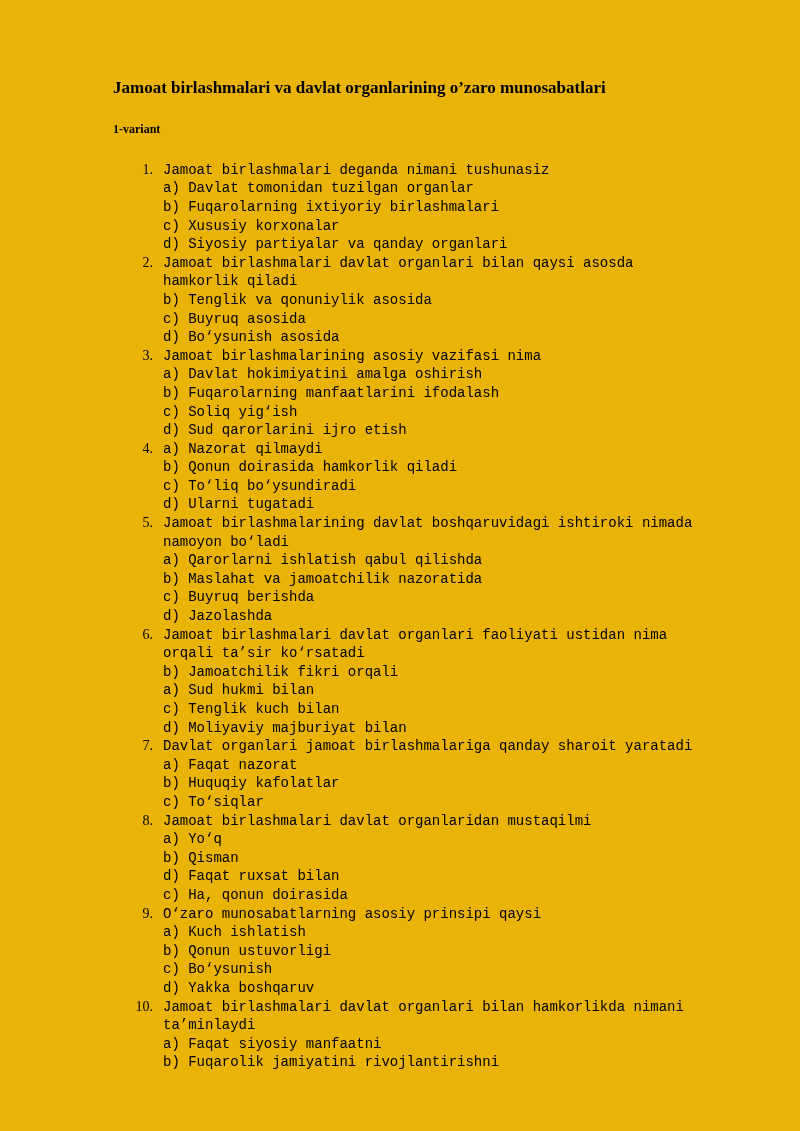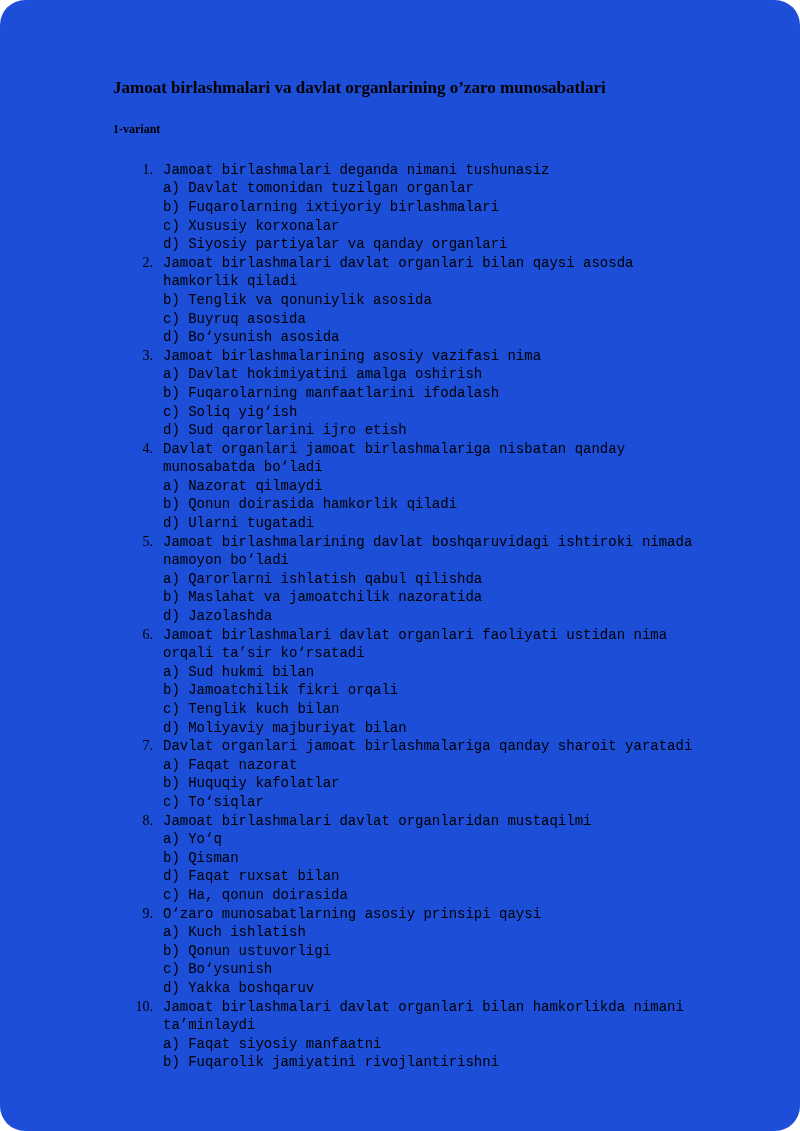--- a/index.html
+++ b/index.html
@@ -5,25 +5,24 @@
   html, body {
     margin: 0;
     padding: 0;
     background: #ffffff;
   }
   .page {
     position: relative;
     width: 800px;
     min-height: 1131px;
     box-sizing: border-box;
-    background: #1d4ed8;
+    background: #eab308;
     color: #000000;
     font-family: "Liberation Serif", "DejaVu Serif", serif;
     padding: 78px 90px 40px 113px;
-    border-radius: 25px;
   }
   .doc-title {
     font-size: 17px;
     font-weight: bold;
     margin: 0 0 24px 0;
     line-height: 1.2;
   }
   .variant-heading {
     font-size: 12px;
     font-weight: bold;
@@ -98,48 +97,49 @@
             <div class="option">b) Fuqarolarning manfaatlarini ifodalash</div>
             <div class="option">c) Soliq yig‘ish</div>
             <div class="option">d) Sud qarorlarini ijro etish</div>
           </div>
     </div>
   </div>
 
   <div class="question">
     <span class="q-num">4.</span>
     <div class="q-content">
-      <span class="q-text">Davlat organlari jamoat birlashmalariga nisbatan qanday munosabatda bo‘ladi</span>
       <div class="q-options">
             <div class="option">a) Nazorat qilmaydi</div>
             <div class="option">b) Qonun doirasida hamkorlik qiladi</div>
+            <div class="option">c) To‘liq bo‘ysundiradi</div>
             <div class="option">d) Ularni tugatadi</div>
           </div>
     </div>
   </div>
 
   <div class="question">
     <span class="q-num">5.</span>
     <div class="q-content">
       <span class="q-text">Jamoat birlashmalarining davlat boshqaruvidagi ishtiroki nimada namoyon bo‘ladi</span>
       <div class="q-options">
             <div class="option">a) Qarorlarni ishlatish qabul qilishda</div>
             <div class="option">b) Maslahat va jamoatchilik nazoratida</div>
+            <div class="option">c) Buyruq berishda</div>
             <div class="option">d) Jazolashda</div>
           </div>
     </div>
   </div>
 
   <div class="question">
     <span class="q-num">6.</span>
     <div class="q-content">
       <span class="q-text">Jamoat birlashmalari davlat organlari faoliyati ustidan nima orqali ta’sir ko‘rsatadi</span>
       <div class="q-options">
+            <div class="option">b) Jamoatchilik fikri orqali</div>
             <div class="option">a) Sud hukmi bilan</div>
-            <div class="option">b) Jamoatchilik fikri orqali</div>
             <div class="option">c) Tenglik kuch bilan</div>
             <div class="option">d) Moliyaviy majburiyat bilan</div>
           </div>
     </div>
   </div>
 
   <div class="question">
     <span class="q-num">7.</span>
     <div class="q-content">
       <span class="q-text">Davlat organlari jamoat birlashmalariga qanday sharoit yaratadi</span>

